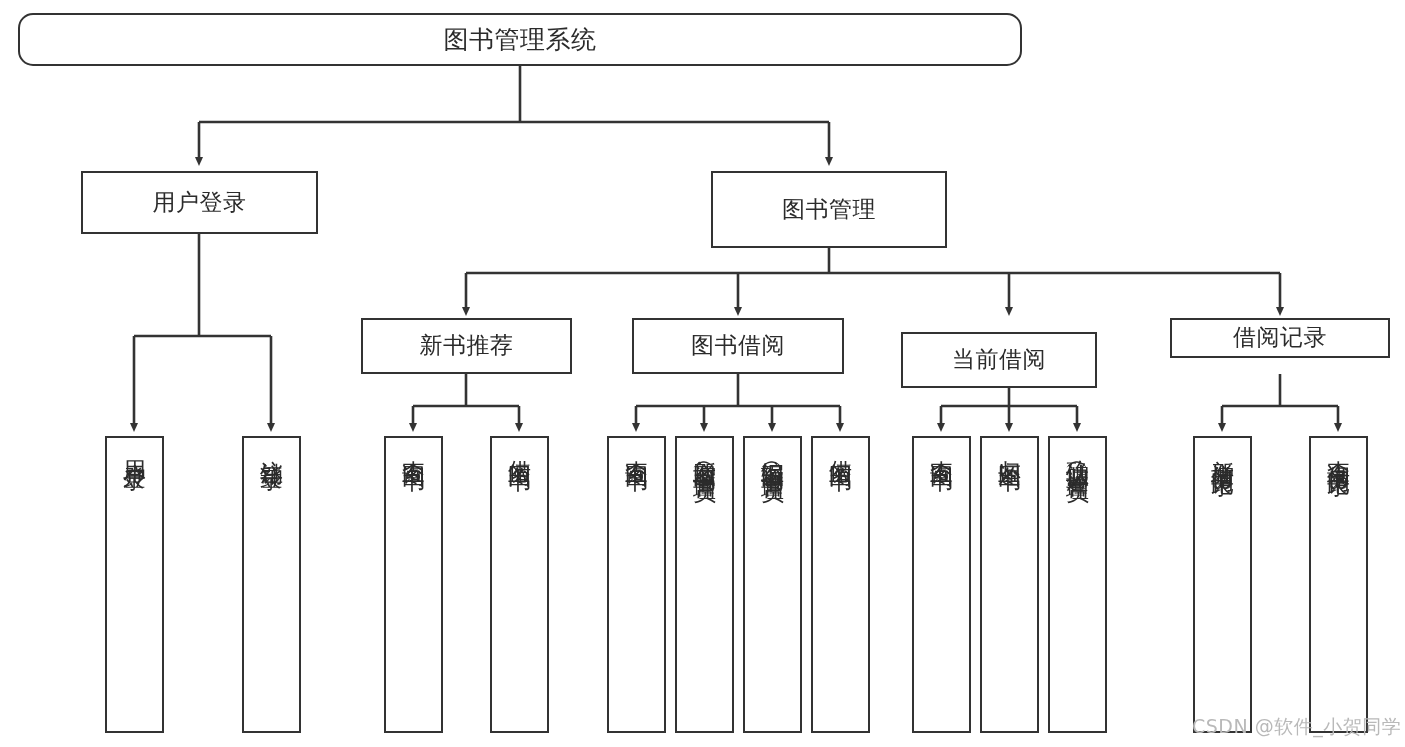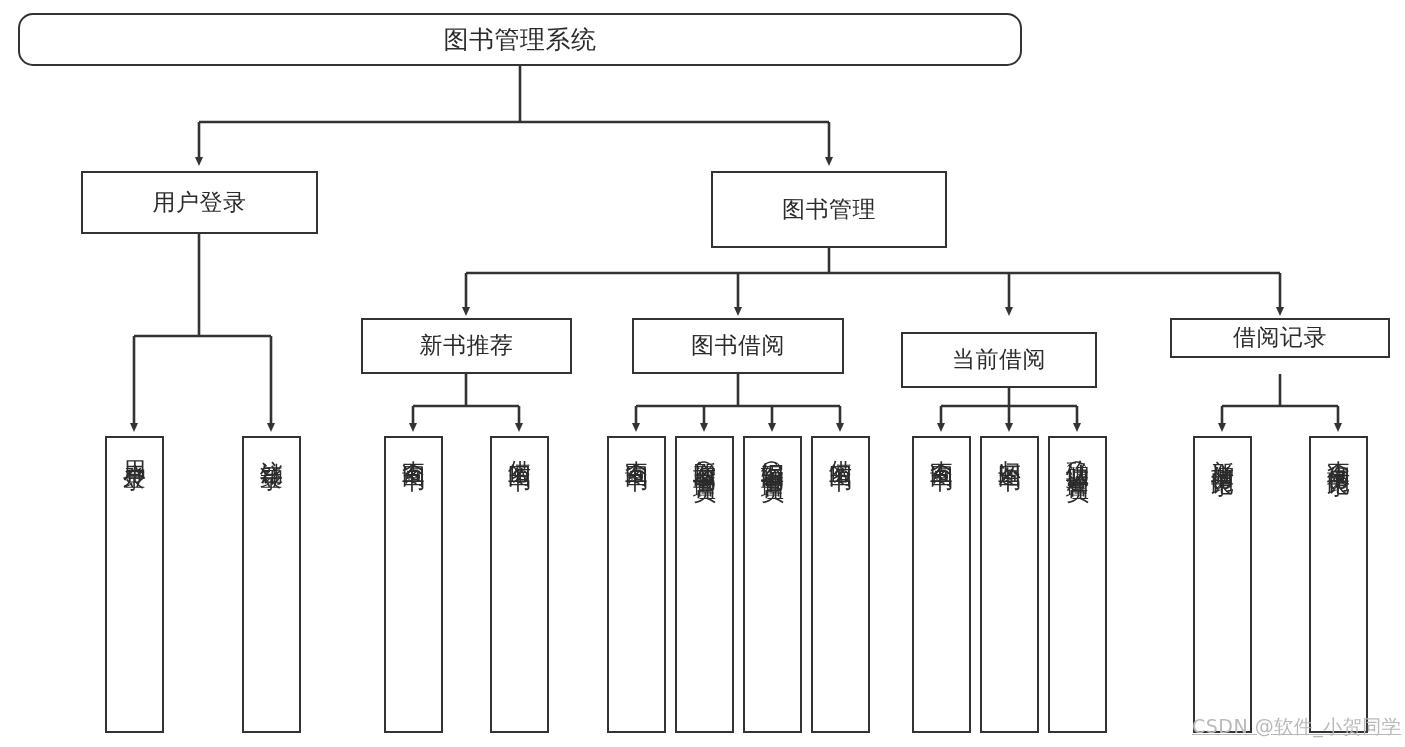--- a/index.html
+++ b/index.html
@@ -59,21 +59,20 @@
     line-height: 1.0;
   }
   .node.root .lbl { font-size: 25px; }
   .watermark {
     position: absolute;
     color: #b9b9b9;
     font-size: 19px;
     white-space: nowrap;
     letter-spacing: 0.5px;
     font-family: "DejaVu Sans", "Liberation Sans", sans-serif;
-    text-decoration: underline;
   }
 </style>
 </head>
 <body>
 
 <div id="canvas">
 
   <svg class="connectors" viewBox="0 0 1405 747" xmlns="http://www.w3.org/2000/svg">
     <defs>
       <marker id="arrow" markerWidth="12" markerHeight="12" refX="1" refY="4" orient="auto" markerUnits="userSpaceOnUse">

